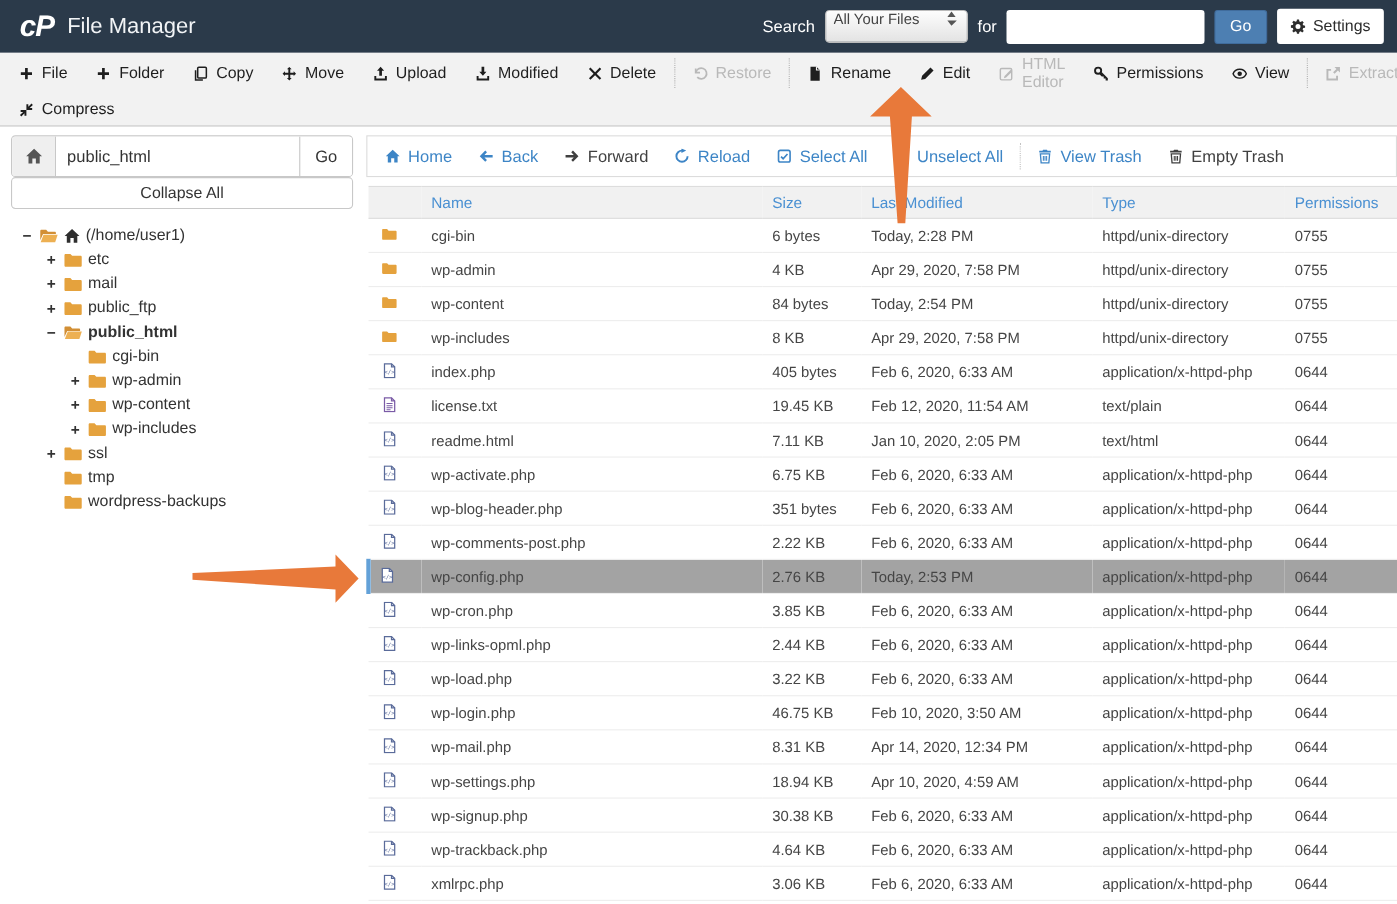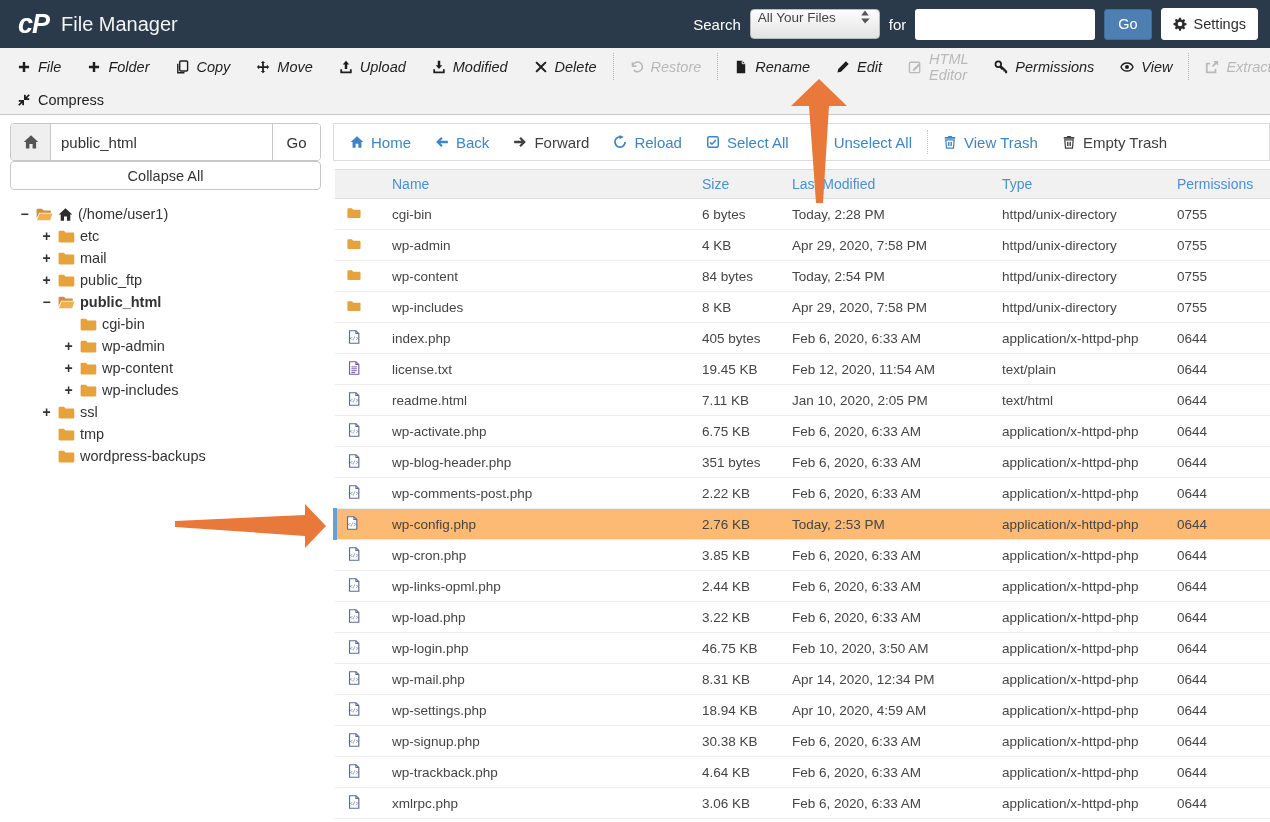--- a/index.html
+++ b/index.html
@@ -18,21 +18,21 @@
   .fake-select .sel-text { flex:1; white-space:nowrap; overflow:hidden; }
   .search-input { width:180px; height:31px; border:none; border-radius:3px; padding:0 8px; font-size:14px; background:#fff; }
   .btn-go-top { height:31px; background:#4d7fb2; border:1px solid #406c9c; color:#fff; border-radius:3px;
     padding:0 13px; font-size:14.5px; display:flex; align-items:center; }
   .btn-settings { height:32px; background:#fff; border:1px solid #fff; color:#2d2d2d; border-radius:3px;
     padding:0 11px; font-size:14.5px; display:flex; align-items:center; gap:7px; }
 
   
   .toolbar { background:#f2f2f2; border-bottom:1px solid #c9c9c9; padding-left:4px; }
   .tb-row { display:flex; align-items:stretch; }
-  .tb-row1 { height:37px;font-style:italic; }
+  .tb-row1 { height:37px; }
   .tb-row2 { height:29px; }
   .tb-item { display:flex; align-items:center; gap:7px; padding:0 13px; font-size:14.5px; color:#1e1e1e; cursor:pointer; }
   .tb-item.disabled { color:#b9b9b9; cursor:default; }
   .tb-sep { border-left:1px dotted #b2b2b2; margin:5px 3px; }
   .icn { display:inline-flex; }
   .icn svg { width:14px; height:14px; display:block; }
 
   
   .main { display:flex; align-items:flex-start; }
   .sidebar { width:333px; flex:none; padding:8px 12px 0 10px; }
@@ -62,21 +62,21 @@
   .fn-sep { border-left:1px dotted #c2c2c2; margin:6px 3px; }
 
   
   .filetable { margin-top:8px; width:100%; border-collapse:collapse; table-layout:fixed; }
   .filetable thead th { background:#f1f1f1; border-top:1px solid #ddd; border-bottom:1px solid #ddd;
     color:#4a90d2; font-weight:normal; font-size:14px; text-align:left; padding:6px 9px; cursor:pointer; }
   .filetable tbody td { border-bottom:1px solid #ededed; padding:0 9px; height:31px; font-size:13.5px; color:#454545;
     white-space:nowrap; overflow:hidden; }
   .filetable td.icon-cell { padding-left:12px; }
   .filetable td.icon-cell svg { display:block; }
-  tr.highlight td { background:#fdba74; }
+  tr.highlight td { background:#a3a3a3; }
   tr.highlight td.icon-cell { border-left:4px solid #63a1d8; padding-left:8px; }
 
   
   .anno-arrow { position:absolute; pointer-events:none; z-index:20; }
 </style>
 </head>
 <body>
 
 <div class="topbar">
   <span class="logo">cP</span>

